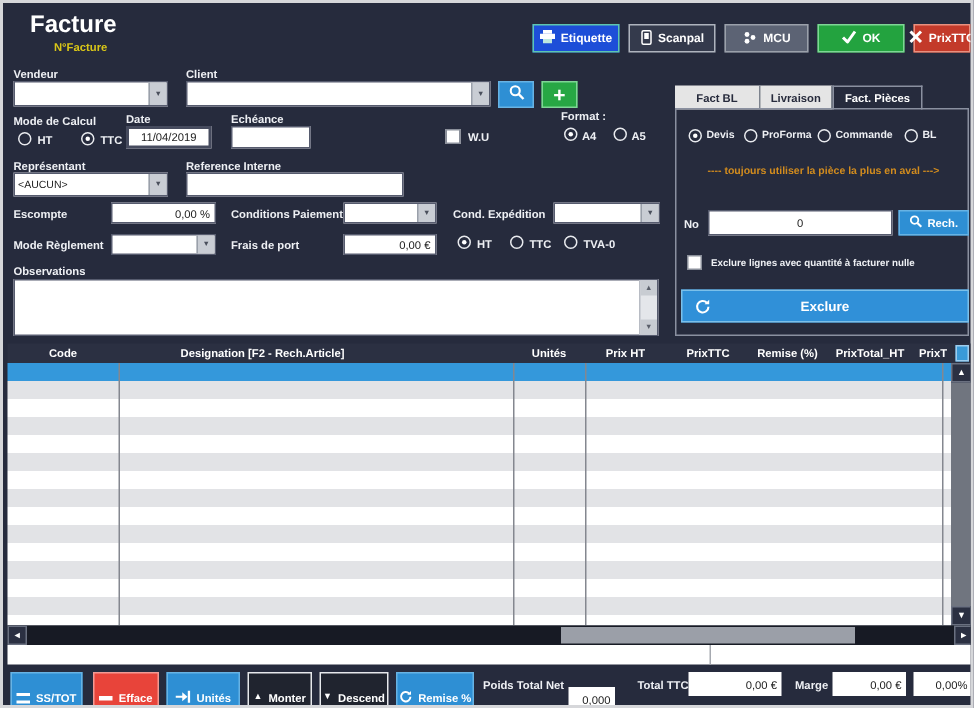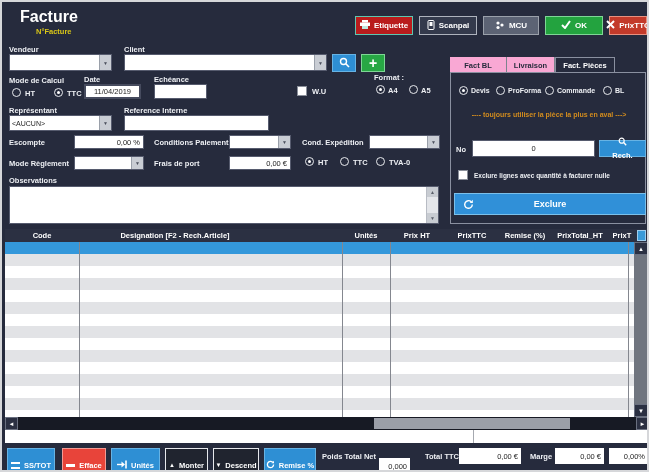--- a/index.html
+++ b/index.html
@@ -15,38 +15,38 @@
   .dd{position:absolute;background:#fff;border:1px solid #565b6e;color:#1c1c1c;font-size:7px;display:flex;align-items:center;padding:0 2px;}
   .dd .arr{position:absolute;right:0;top:0;bottom:0;width:12px;background:#c9cdd4;color:#4a4f5c;font-size:5px;display:flex;align-items:center;justify-content:center;border-left:1px solid #9aa0aa;}
   .radio{position:absolute;width:9px;height:9px;border:1.5px solid #e8eaee;border-radius:50%;background:transparent;}
   .radio.sel::after{content:"";position:absolute;left:1.5px;top:1.5px;width:3px;height:3px;background:#fff;border-radius:50%;}
   .check{position:absolute;width:10px;height:10px;background:#fff;border:1px solid #8a8f9a;}
   .tbtn{position:absolute;top:14px;height:19px;display:flex;align-items:center;justify-content:center;gap:4px;color:#fff;font-size:8px;font-weight:bold;cursor:pointer;}
   .fbtn{position:absolute;top:446px;height:34px;display:flex;align-items:center;justify-content:center;gap:4px;color:#fff;font-size:7.5px;font-weight:bold;cursor:pointer;}
   .blue{background:#2e8fd4;border:1px solid #67b3e4;}
   .darkbtn{background:#20242f;border:1px solid #e6e8ec;}
   .tab{position:absolute;top:55px;height:16px;display:flex;align-items:center;justify-content:center;font-size:7.5px;font-weight:bold;cursor:pointer;}
-  .tab.inactive{background:#f9a8d4;color:#272b3c;border-right:1px solid #7d838e;}
+  .tab.inactive{background:#e5e5e5;color:#272b3c;border-right:1px solid #7d838e;}
   .tab.active{background:#262b3d;color:#fff;border:1px solid #8a90a0;border-bottom:none;}
   .th{position:absolute;top:0;transform:translateX(-50%);font-size:7.5px;font-weight:bold;color:#fff;line-height:13px;white-space:nowrap;}
   .sbv{position:absolute;width:14px;background:#2b3042;border:1px solid #6a7080;color:#fff;font-size:6px;display:flex;align-items:center;justify-content:center;}
   .sbh{position:absolute;height:13px;background:#2b3042;border:1px solid #6a7080;color:#fff;font-size:6px;display:flex;align-items:center;justify-content:center;}
   .colsep{position:absolute;top:240px;height:175px;width:1px;background:#84878f;}
   .bars{width:9px;height:7px;border-top:2px solid #fff;border-bottom:2px solid #fff;}
   .minus{width:9px;height:3px;background:#fff;}
 </style>
 </head>
 <body>
 
 <div class="win">
 
   <div class="title" style="left:18px;top:6px;">Facture</div>
   <div class="subtitle" style="left:34px;top:25px;">N°Facture</div>
 
-  <div class="tbtn" style="left:353px;width:58px;background:#b91c1c;border:1px solid #5ec6b0;">
+  <div class="tbtn" style="left:353px;width:58px;background:#1d4ed8;border:1px solid #5ec6b0;">
     <span><svg width="10" height="9">
           <rect x="2" y="0" width="6" height="2.5" fill="#fff"></rect>
           <rect x="0" y="2.5" width="10" height="3.5" fill="#fff"></rect>
           <rect x="2" y="6" width="6" height="3" fill="#bfe8df"></rect>
         </svg></span>
     <span>Etiquette</span>
   </div>
   <div class="tbtn" style="left:417px;width:58px;background:#343a4c;border:1px solid #aeb3bd;">
     <span><svg width="8" height="10">
           <rect x="1" y="0.5" width="6" height="9" rx="1" fill="none" stroke="#fff" stroke-width="1"></rect>
@@ -168,21 +168,21 @@
   <div class="lbl" style="left:506px;top:85px;font-size:7px;">ProForma</div>
   <span class="radio" style="left:543px;top:84px;"></span>
   <div class="lbl" style="left:555px;top:85px;font-size:7px;">Commande</div>
   <span class="radio" style="left:601px;top:84px;"></span>
   <div class="lbl" style="left:613px;top:85px;font-size:7px;">BL</div>
 
   <div class="lbl" style="left:452px;top:109px;width:190px;color:#d28c1e;font-size:7px;text-align:center;">---- toujours utiliser la pièce la plus en aval ---&gt;</div>
 
   <div class="lbl" style="left:454px;top:143px;">No</div>
   <div class="inp c" style="left:470px;top:138px;width:123px;height:17px;">0</div>
-  <div class="abs" style="left:597px;top:138px;width:47px;height:17px;background:#2e8fd4;border:1px solid #67b3e4;display:flex;align-items:center;justify-content:center;gap:3px;color:#fff;font-size:7.5px;font-weight:bold;flex-direction:column;">
+  <div class="abs" style="left:597px;top:138px;width:47px;height:17px;background:#2e8fd4;border:1px solid #67b3e4;display:flex;align-items:center;justify-content:center;gap:3px;color:#fff;font-size:7.5px;font-weight:bold;">
     <span><svg width="9" height="9">
           <circle cx="3.7" cy="3.7" r="2.5" fill="none" stroke="#fff" stroke-width="1.2"></circle>
           <line x1="5.6" y1="5.6" x2="8.2" y2="8.2" stroke="#fff" stroke-width="1.4"></line>
         </svg></span>
     <span>Rech.</span>
   </div>
 
   <span class="check" style="left:456px;top:168px;"></span>
   <div class="lbl" style="left:472px;top:170px;font-size:6.5px;">Exclure lignes avec quantité à facturer nulle</div>
 

